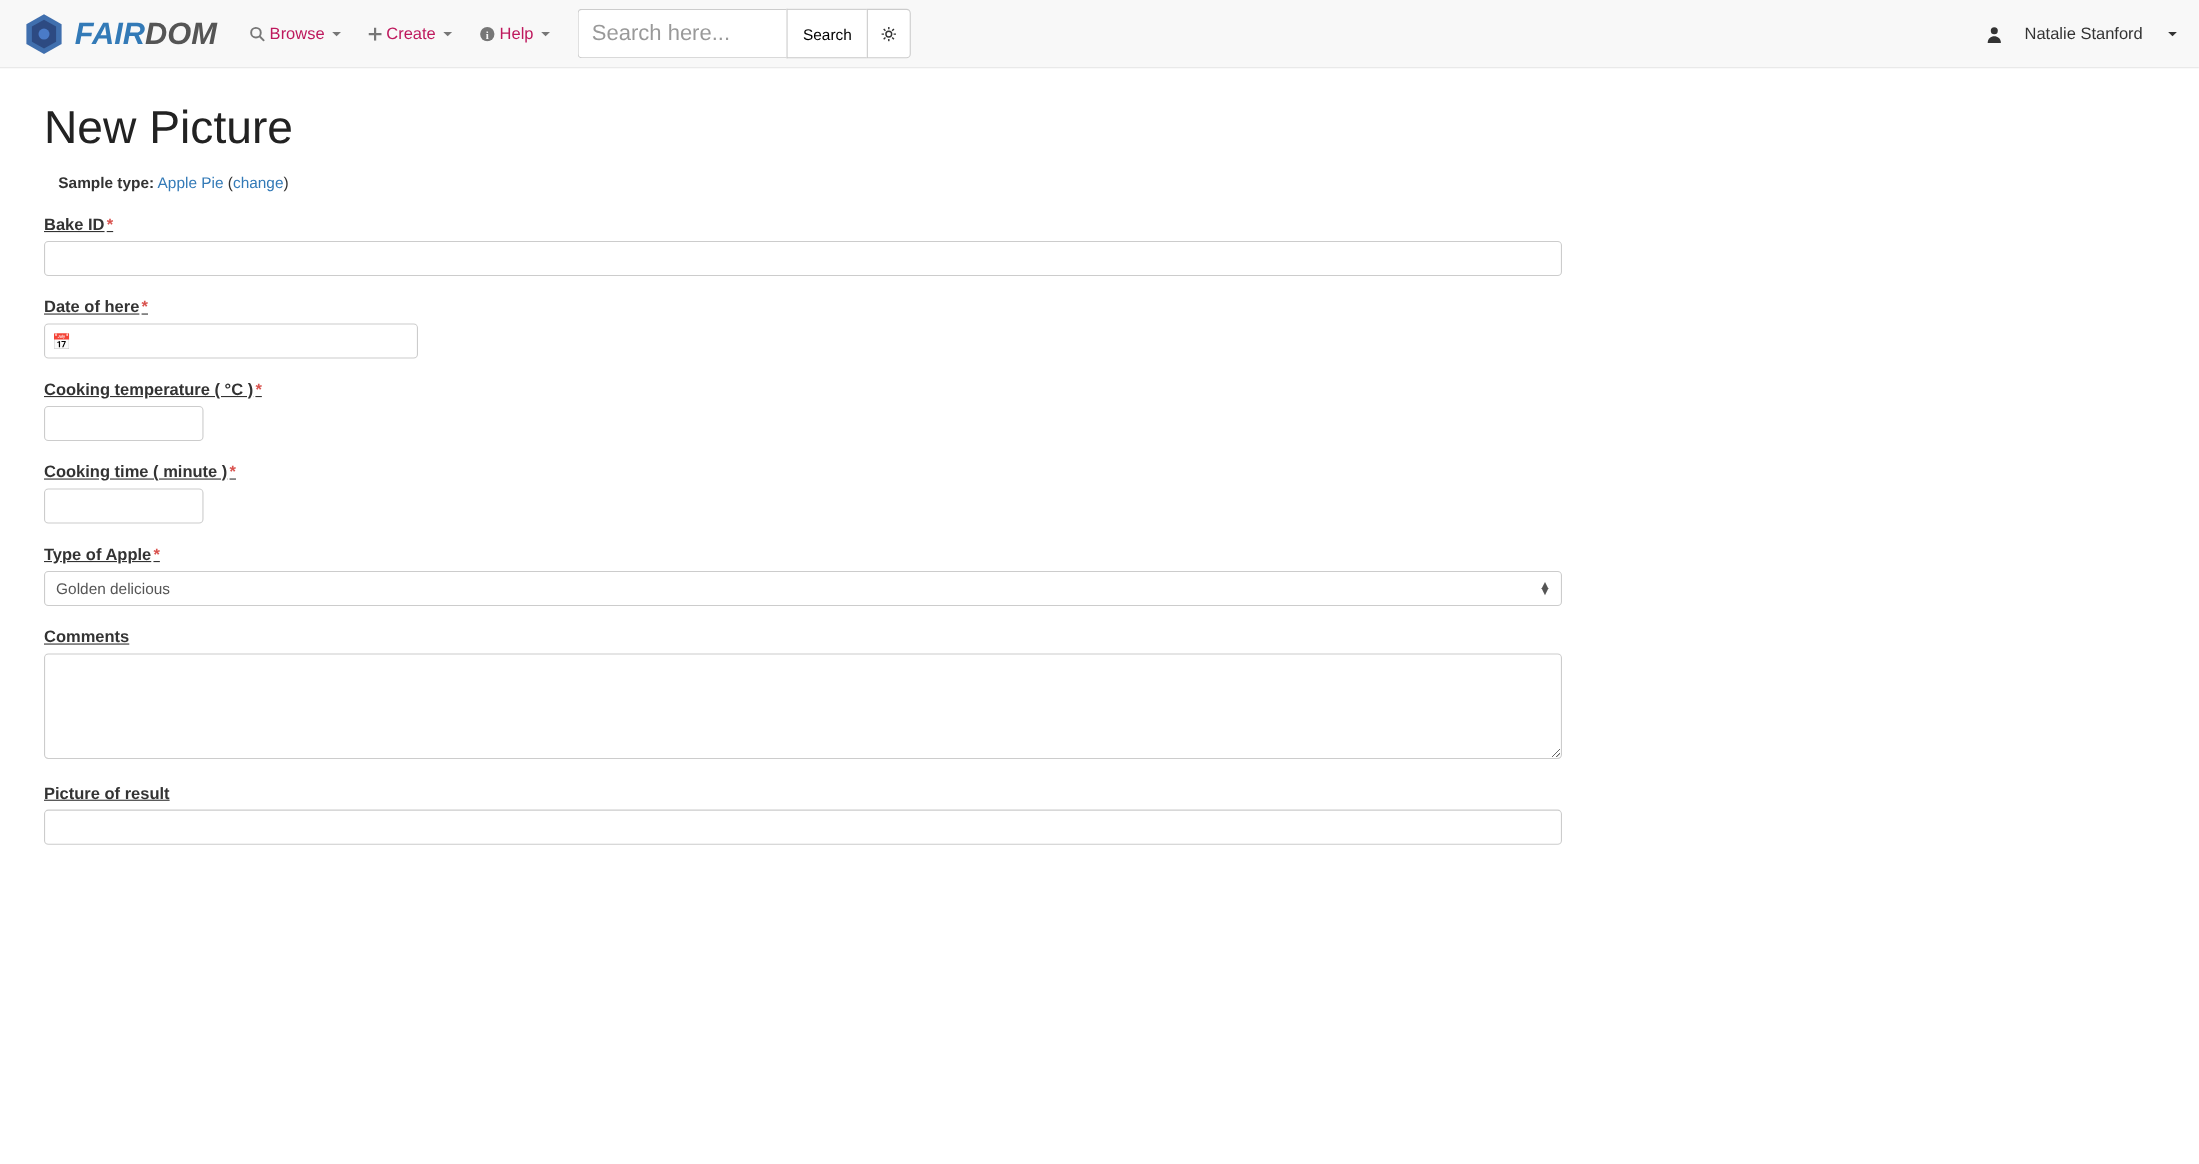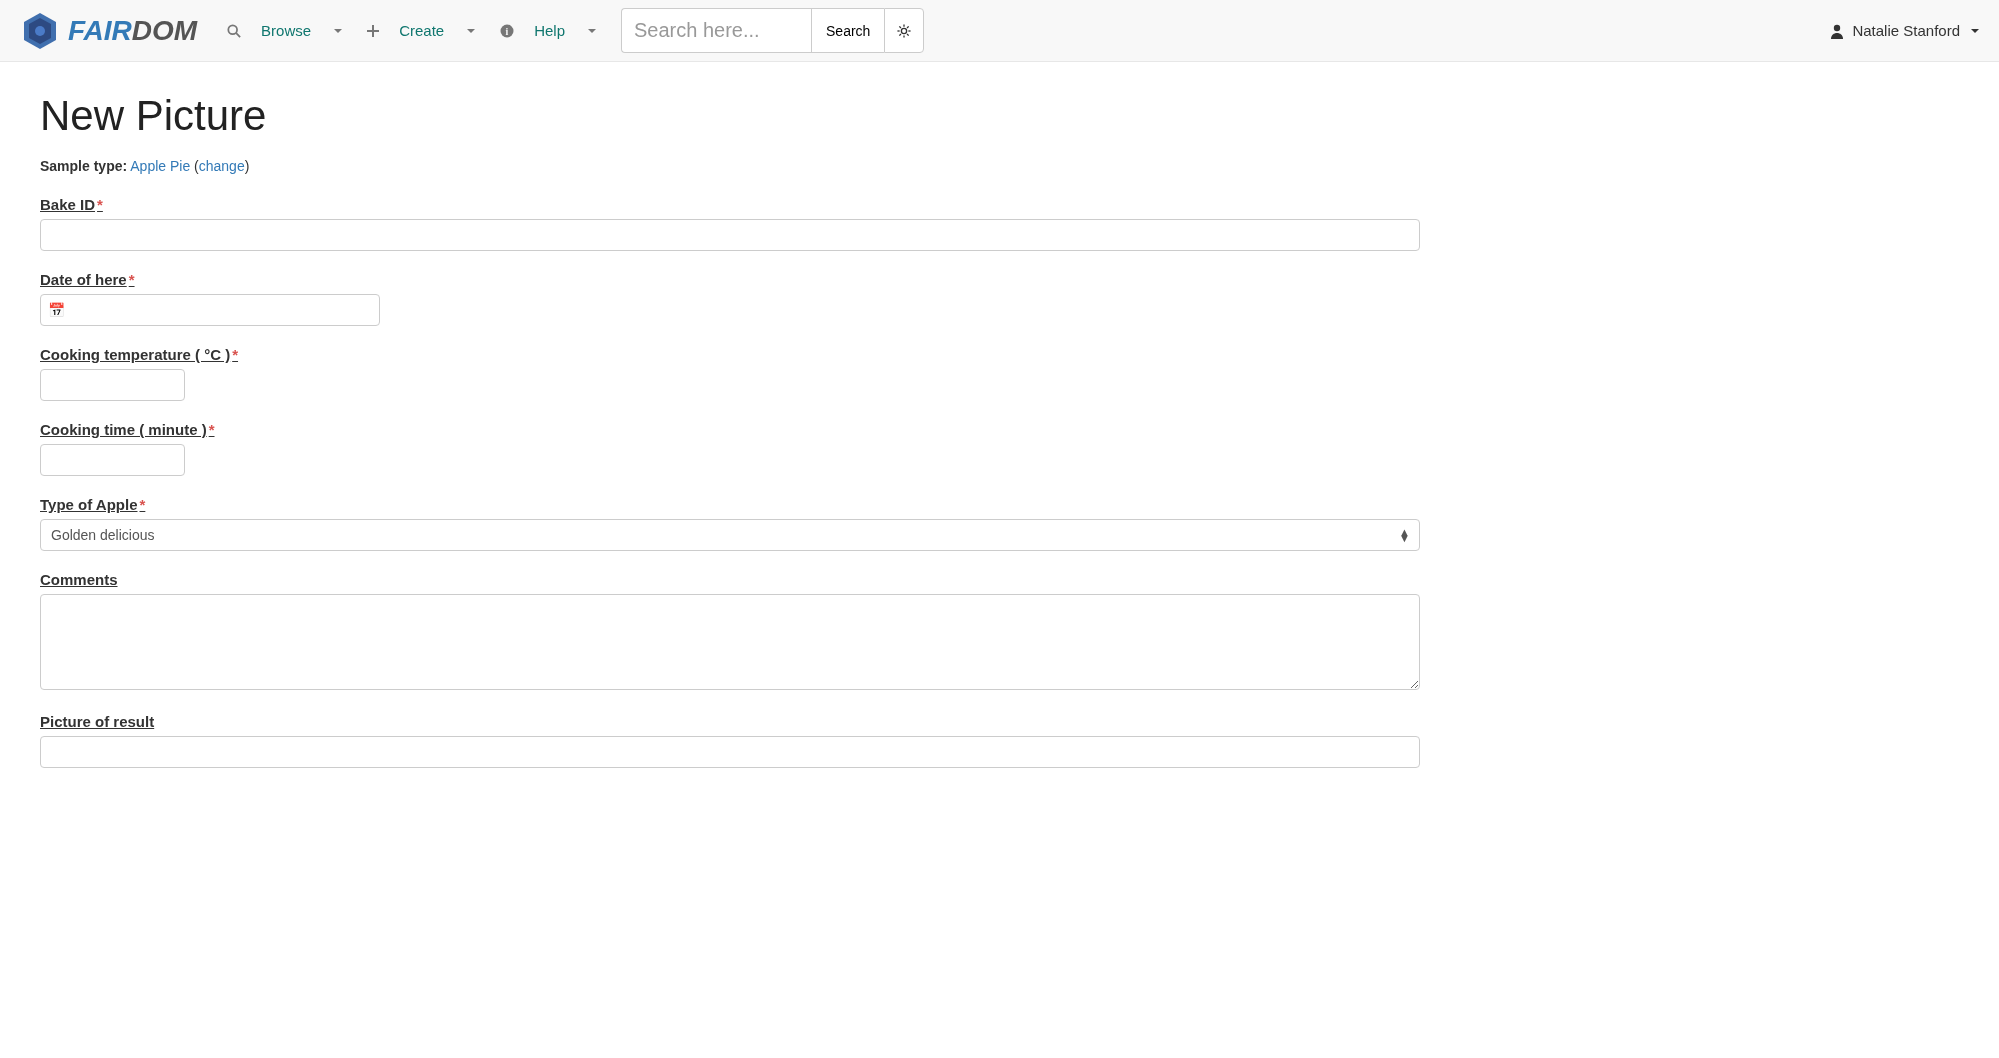--- a/index.html
+++ b/index.html
@@ -27,26 +27,26 @@
 }
 .logo-icon {
   width: 40px;
   height: 40px;
   margin-right: 8px;
 }
 .logo-fair { color: #337ab7; font-style: italic; }
 .logo-dom  { color: #555; font-style: italic; }
 .nav-items { display: flex; align-items: center; gap: 25px; }
 .nav-item {
-  color: #0f766e;
+  color: #be185d;
   cursor: pointer;
   font-size: 15px;
   display: flex;
   align-items: center;
-  gap: 20px;
+  gap: 4px;
 }
 .nav-item .caret {
   display: inline-block;
   width: 0; height: 0;
   border-left: 4px solid transparent;
   border-right: 4px solid transparent;
   border-top: 4px solid #777;
   margin-left: 3px;
 }
 .search-group {
@@ -79,21 +79,21 @@
   cursor: pointer;
   display: flex;
   align-items: center;
 }
 .nav-spacer { flex: 1; }
 .user-menu {
   color: #333;
   cursor: pointer;
   display: flex;
   align-items: center;
-  gap: 8px;
+  gap: 20px;
   font-size: 15px;
 }
 .user-menu .caret {
   display: inline-block;
   width: 0; height: 0;
   border-left: 4px solid transparent;
   border-right: 4px solid transparent;
   border-top: 4px solid #333;
   margin-left: 3px;
 }
@@ -103,20 +103,21 @@
 }
 h1 {
   font-size: 42px;
   font-weight: 500;
   color: #222;
   margin-bottom: 18px;
 }
 .sample-type-line {
   font-size: 14px;
   margin-bottom: 22px;
+  margin-left: 13px;
 }
 .sample-type-line .label-bold { font-weight: bold; }
 .sample-type-line a { color: #337ab7; text-decoration: none; cursor: pointer; }
 .form-group { margin-bottom: 20px; }
 .form-label {
   font-weight: bold;
   font-size: 15px;
   display: block;
   margin-bottom: 6px;
   text-decoration: underline;

